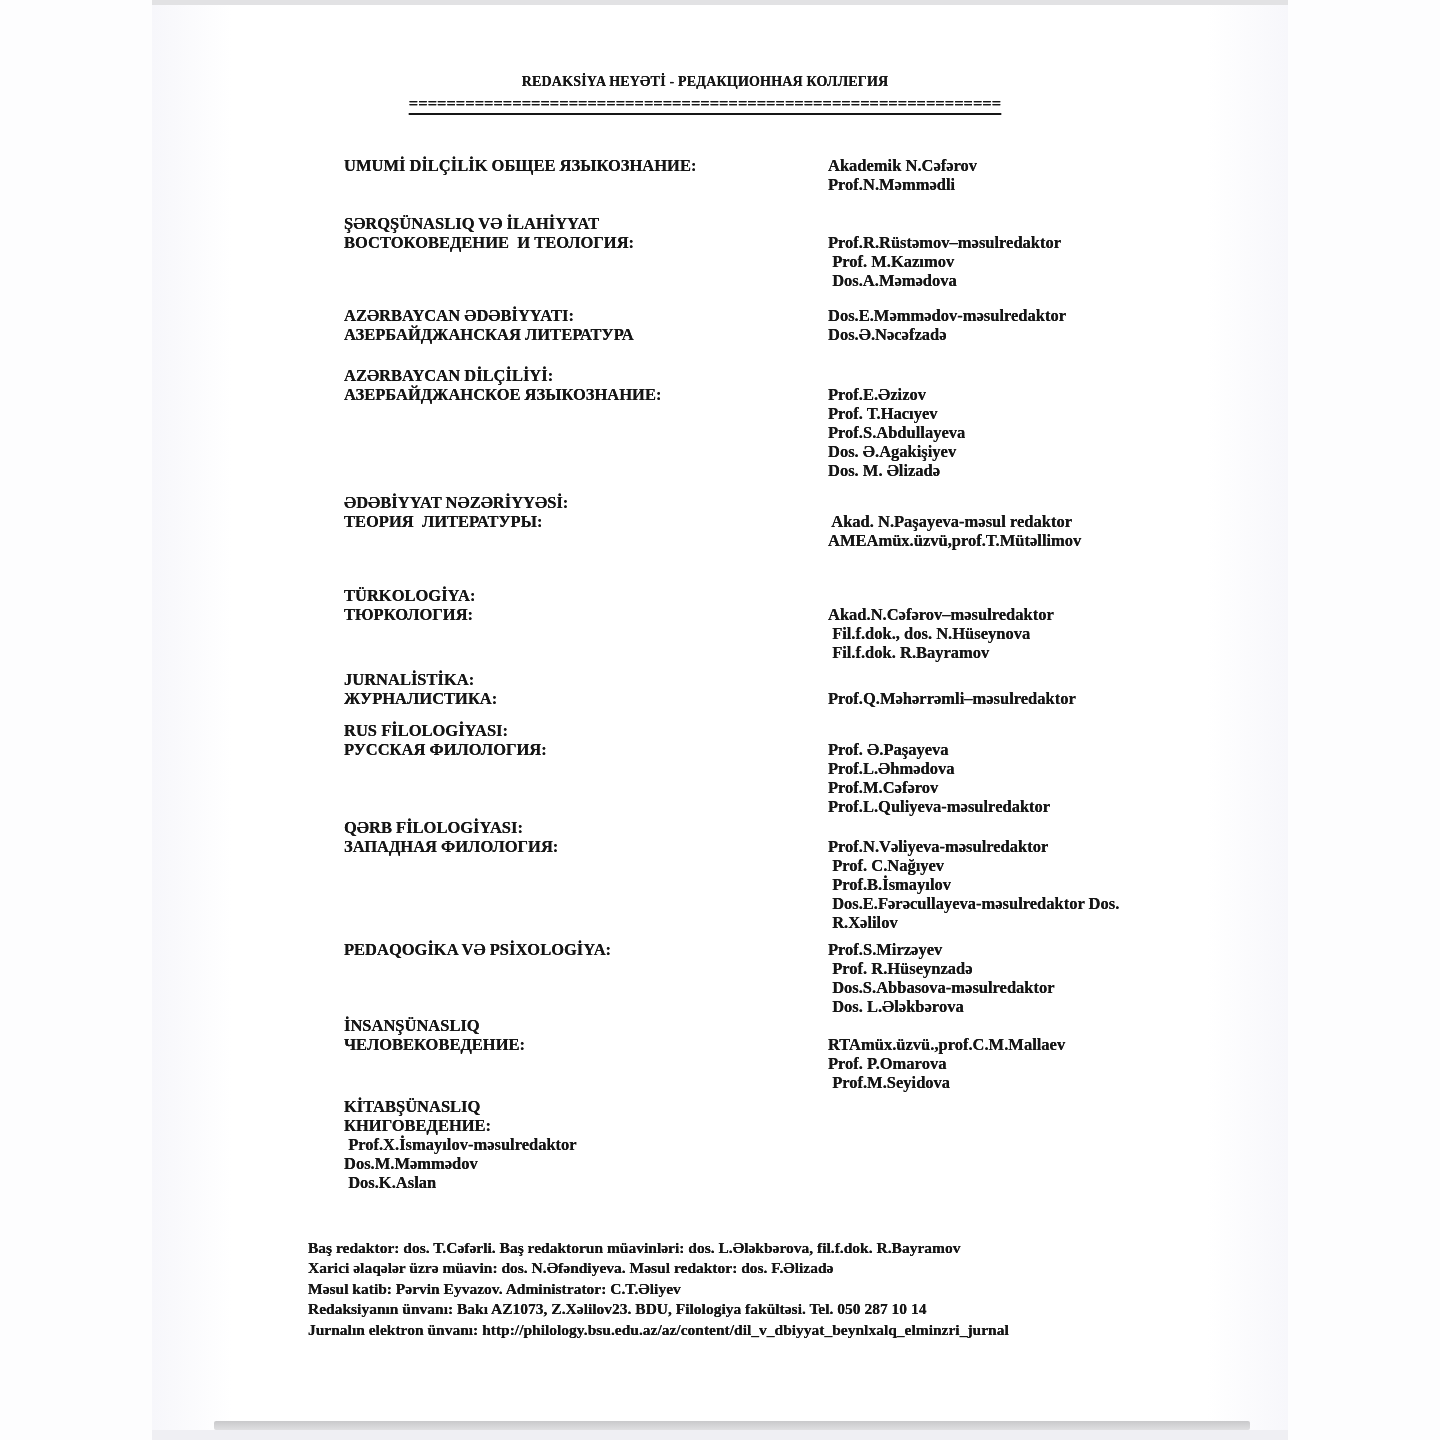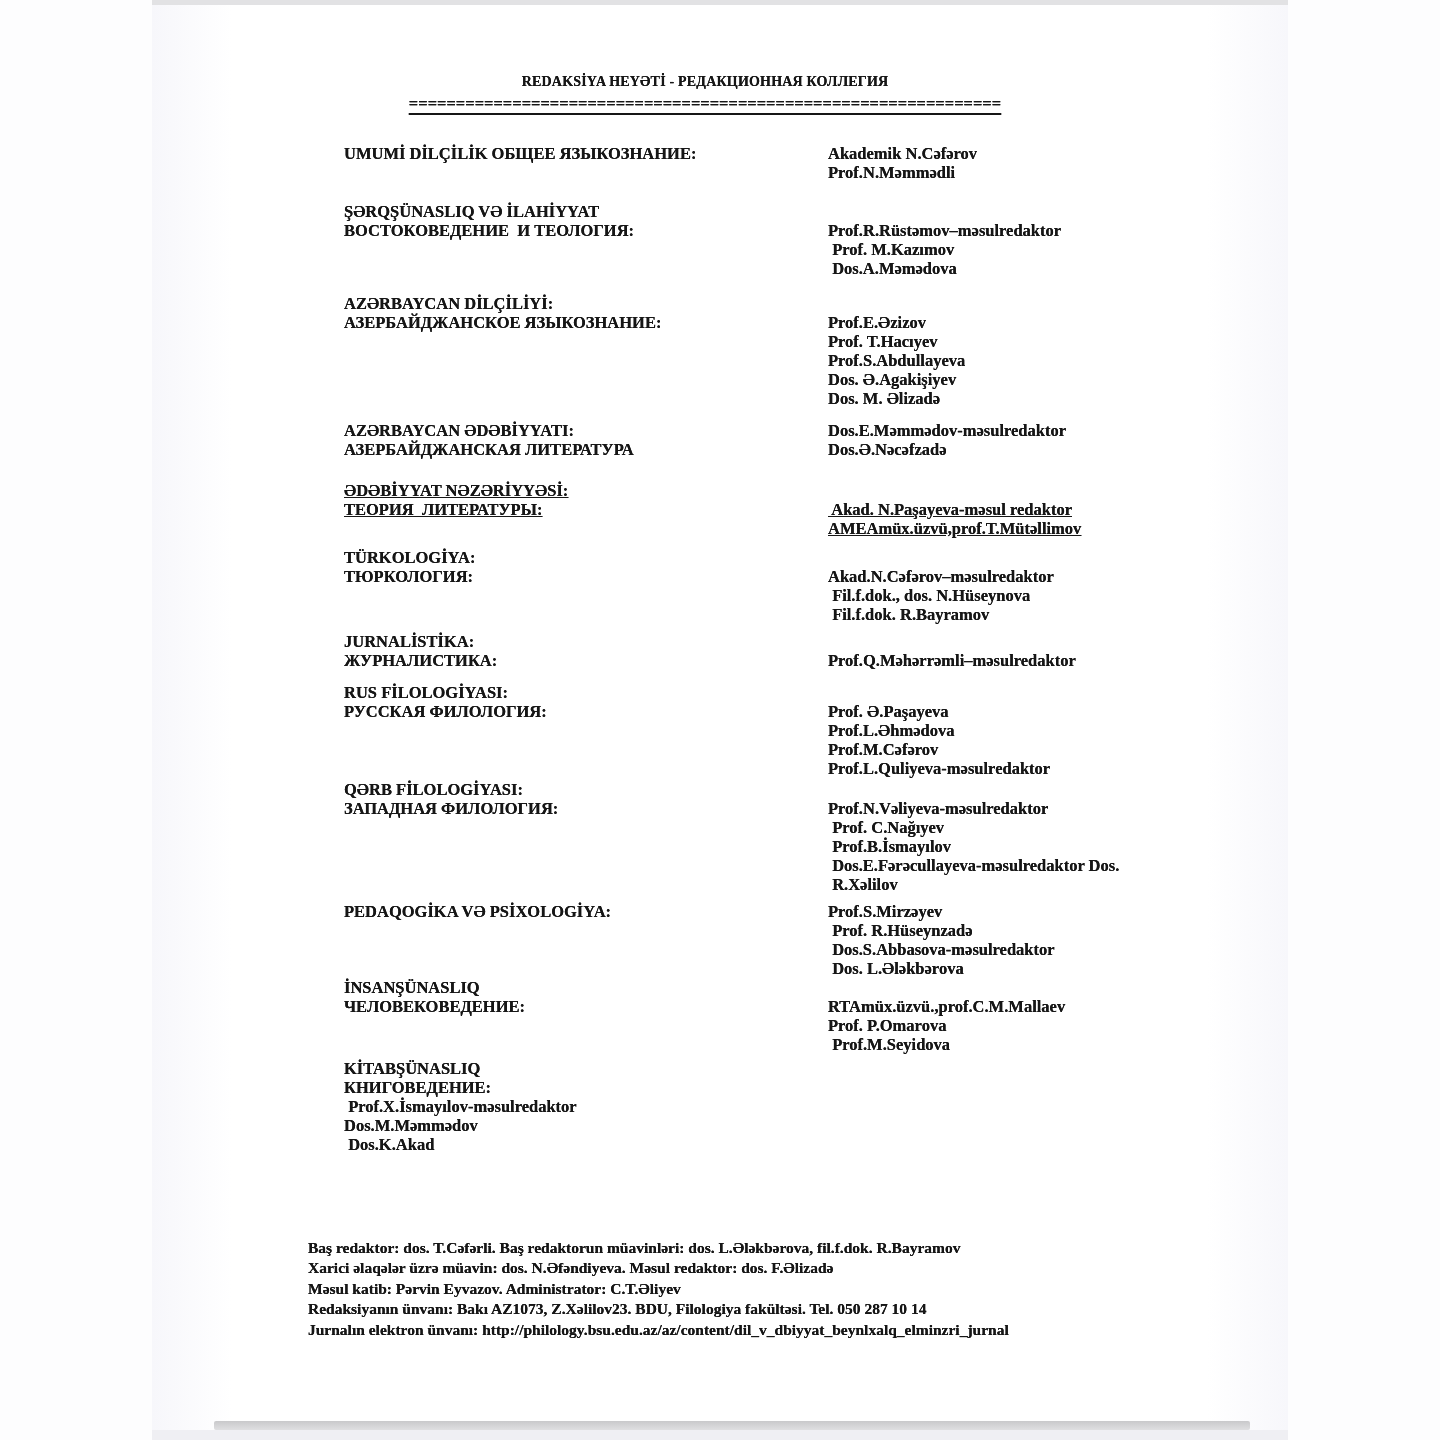--- a/index.html
+++ b/index.html
@@ -22,21 +22,21 @@
   .bottomlight { position:absolute; left:152px; top:1430px; width:1136px; height:10px; background:#efeff3; }
 
   .header { position:absolute; left:270px; top:74px; width:870px; text-align:center; }
   .title  { font-size:14px; letter-spacing:.2px; text-shadow:0 0 .5px currentColor; }
   .separator {
     margin-top:4px; font-size:16.5px; white-space:pre;
     text-decoration:underline; text-decoration-thickness:1.5px; text-underline-offset:4px;
     text-shadow:0 0 .5px currentColor;
   }
 
-  .content { position:absolute; left:344px; top:144px; width:814px; }
+  .content { position:absolute; left:344px; top:156px; width:814px; }
   .section { display:flex; align-items:flex-start; }
   .labels  { width:484px; flex:none; }
   .names   { flex:1; }
   .line    { font-size:16.5px; line-height:19px; white-space:pre; text-shadow:0 0 .5px currentColor; }
 
   .footer { position:absolute; left:308px; top:1238px; width:810px; }
   .footer .line { font-size:15.5px; line-height:20.4px; white-space:pre; }
 </style>
 </head>
 <body>
@@ -67,46 +67,46 @@
         <div class="line">ŞƏRQŞÜNASLIQ VƏ İLAHİYYAT</div>
         <div class="line">ВОСТОКОВЕДЕНИЕ  И ТЕОЛОГИЯ:</div>
       </div>
     <div class="names" style="padding-top: 19px;">
         <div class="line">Prof.R.Rüstəmov–məsulredaktor</div>
         <div class="line"> Prof. M.Kazımov</div>
         <div class="line"> Dos.A.Məmədova</div>
       </div>
   </div>
 
+  <div class="section" style="margin-bottom: 22px;">
+    <div class="labels">
+        <div class="line">AZƏRBAYCAN ƏDƏBİYYATI:</div>
+        <div class="line">АЗЕРБАЙДЖАНСКАЯ ЛИТЕРАТУРА</div>
+      </div>
+    <div class="names" style="padding-top: 0px;">
+        <div class="line">Dos.E.Məmmədov-məsulredaktor</div>
+        <div class="line">Dos.Ə.Nəcəfzadə</div>
+      </div>
+  </div>
+
   <div class="section" style="margin-bottom: 13px;">
     <div class="labels">
         <div class="line">AZƏRBAYCAN DİLÇİLİYİ:</div>
         <div class="line">АЗЕРБАЙДЖАНСКОЕ ЯЗЫКОЗНАНИЕ:</div>
       </div>
     <div class="names" style="padding-top: 19px;">
         <div class="line">Prof.E.Əzizov</div>
         <div class="line">Prof. T.Hacıyev</div>
         <div class="line">Prof.S.Abdullayeva</div>
         <div class="line">Dos. Ə.Agakişiyev</div>
         <div class="line">Dos. M. Əlizadə</div>
       </div>
   </div>
 
-  <div class="section" style="margin-bottom: 22px;">
-    <div class="labels">
-        <div class="line">AZƏRBAYCAN ƏDƏBİYYATI:</div>
-        <div class="line">АЗЕРБАЙДЖАНСКАЯ ЛИТЕРАТУРА</div>
-      </div>
-    <div class="names" style="padding-top: 0px;">
-        <div class="line">Dos.E.Məmmədov-məsulredaktor</div>
-        <div class="line">Dos.Ə.Nəcəfzadə</div>
-      </div>
-  </div>
-
-  <div class="section" style="margin-bottom: 10px; text-decoration: underline;">
+  <div class="section" style="margin-bottom: 36px;">
     <div class="labels">
         <div class="line">ƏDƏBİYYAT NƏZƏRİYYƏSİ:</div>
         <div class="line">ТЕОРИЯ  ЛИТЕРАТУРЫ:</div>
       </div>
     <div class="names" style="padding-top: 19px;">
         <div class="line"> Akad. N.Paşayeva-məsul redaktor</div>
         <div class="line">AMEAmüx.üzvü,prof.T.Mütəllimov</div>
       </div>
   </div>
 
@@ -184,21 +184,21 @@
   </div>
 
   <div class="section" style="margin-bottom: 0px; flex-direction: column;">
     <div class="labels">
         <div class="line">KİTABŞÜNASLIQ</div>
         <div class="line">КНИГОВЕДЕНИЕ:</div>
       </div>
     <div class="names" style="padding-top: 0px;">
         <div class="line"> Prof.X.İsmayılov-məsulredaktor</div>
         <div class="line">Dos.M.Məmmədov</div>
-        <div class="line"> Dos.K.Akad</div>
+        <div class="line"> Dos.K.Aslan</div>
       </div>
   </div>
 </div>
 
 <div class="footer" id="footer">
     <div class="line">Baş redaktor: dos. T.Cəfərli. Baş redaktorun müavinləri: dos. L.Ələkbərova, fil.f.dok. R.Bayramov</div>
     <div class="line">Xarici əlaqələr üzrə müavin: dos. N.Əfəndiyeva. Məsul redaktor: dos. F.Əlizadə</div>
     <div class="line">Məsul katib: Pərvin Eyvazov. Administrator: C.T.Əliyev</div>
     <div class="line">Redaksiyanın ünvanı: Bakı AZ1073, Z.Xəlilov23. BDU, Filologiya fakültəsi. Tel. 050 287 10 14</div>
     <div class="line">Jurnalın elektron ünvanı: http://philology.bsu.edu.az/az/content/dil_v_dbiyyat_beynlxalq_elminzri_jurnal</div>

